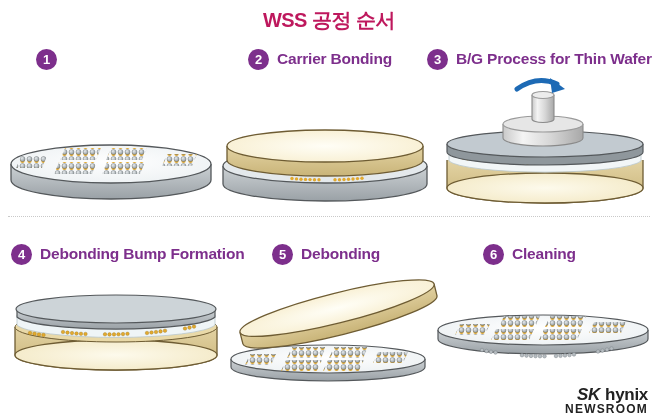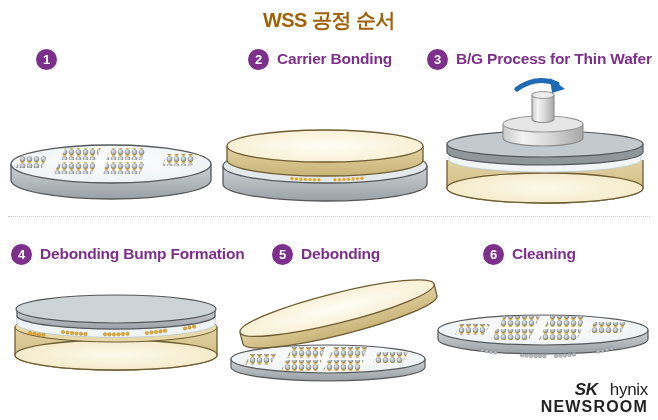--- a/index.html
+++ b/index.html
@@ -2,21 +2,21 @@
 <html><head>
 <meta charset="utf-8">
 <style>
   html,body{margin:0;padding:0;}
   body{
     width:658px;height:420px;position:relative;background:#ffffff;overflow:hidden;
     font-family:"Liberation Sans","DejaVu Sans",sans-serif;
   }
   .page-title{
     position:absolute;top:7px;left:0;width:100%;text-align:center;
-    font-size:20px;font-weight:bold;color:#a16207;letter-spacing:-0.5px;
+    font-size:20px;font-weight:bold;color:#be185d;letter-spacing:-0.5px;
   }
   .step{position:absolute;display:flex;align-items:center;height:22px;}
   .badge{
     width:21px;height:21px;border-radius:50%;background:#7d2f8c;color:#ffffff;
     font-size:13px;font-weight:bold;display:flex;align-items:center;justify-content:center;
     flex:0 0 auto;
   }
   .step-label{
     color:#7d2f8c;font-size:15.5px;font-weight:bold;margin-left:8px;
     letter-spacing:-0.2px;white-space:nowrap;
@@ -25,22 +25,22 @@
   .illus svg{display:block;width:100%;height:100%;}
   .divider{
     position:absolute;left:8px;right:8px;top:216px;height:0;
     border-top:1px dotted #c9c9c9;
   }
   .brand{
     position:absolute;right:10px;bottom:4px;text-align:right;color:#222222;line-height:1.05;
   }
   .brand .line1{font-size:17px;letter-spacing:-0.3px;}
   .brand .sk{font-weight:800;font-style:italic;}
-  .brand .hynix{font-weight:400;margin-left:12px;}
-  .brand .line2{font-size:16px;font-weight:bold;letter-spacing:1.2px;}
+  .brand .hynix{font-weight:700;margin-left:5px;}
+  .brand .line2{font-size:12px;font-weight:bold;letter-spacing:1.2px;}
   #s1{left:36px;top:48px;}  #s2{left:248px;top:48px;}  #s3{left:427px;top:48px;}
   #s4{left:11px;top:243px;} #s5{left:272px;top:243px;} #s6{left:483px;top:243px;}
   #i1{left:5px;top:128px;width:212px;height:78px;}
   #i2{left:218px;top:116px;width:215px;height:92px;}
   #i3{left:433px;top:74px;width:225px;height:138px;}
   #i4{left:5px;top:281px;width:222px;height:102px;}
   #i5{left:228px;top:266px;width:225px;height:122px;}
   #i6{left:430px;top:292px;width:226px;height:86px;}
 </style>
 </head>

